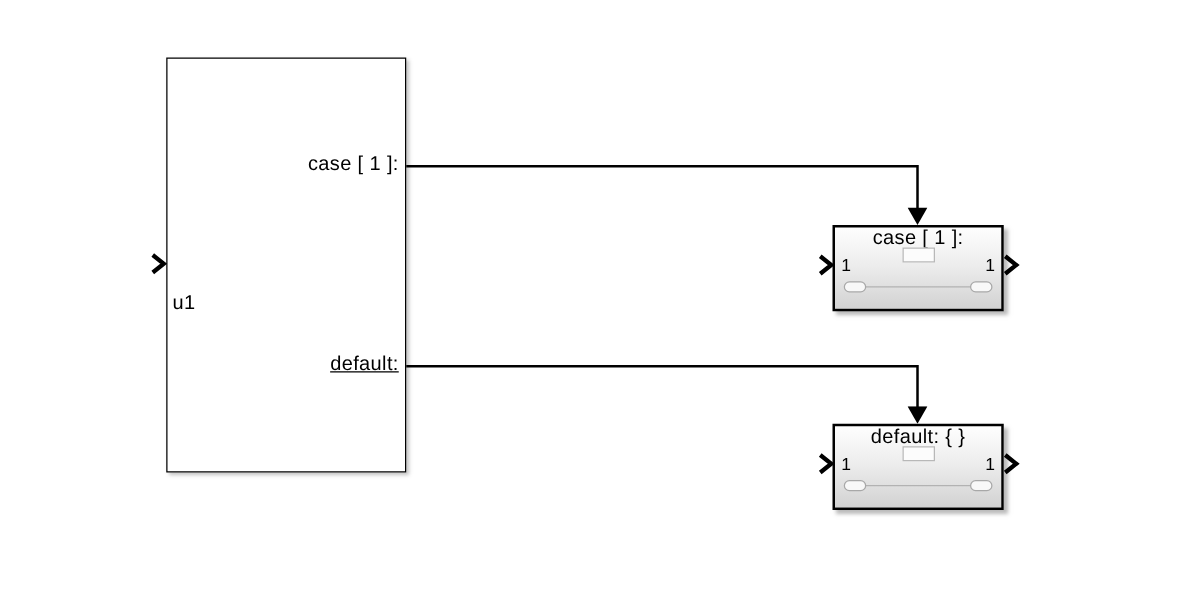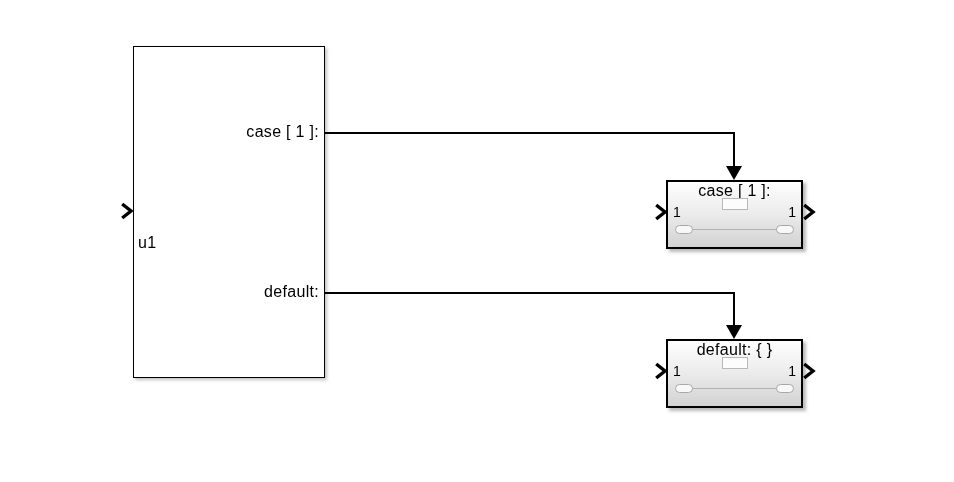--- a/index.html
+++ b/index.html
@@ -25,21 +25,21 @@
   }
   .blk-label {
     position: absolute;
     font-size: 16px;
     line-height: 18px;
     letter-spacing: 0.3px;
     white-space: nowrap;
   }
   .lbl-u1      { left: 4px;  top: 155px; margin-top: 32px; }
   .lbl-case    { right: 5px; top: 76px;  }
-  .lbl-default { right: 5px; top: 236px; }
+  .lbl-default { right: 5px; top: 236px; text-decoration: underline; }
 
   
   .chev { position: absolute; display: block; }
 
   
   .wire { position: absolute; background: #000; }
   .wire-h { height: 1.6px; }
   .wire-v { width: 1.6px; }
   .w1h { left: 325px; top: 132px; width: 409px; }
   .w1v { left: 733px; top: 132px; height: 35px; }

